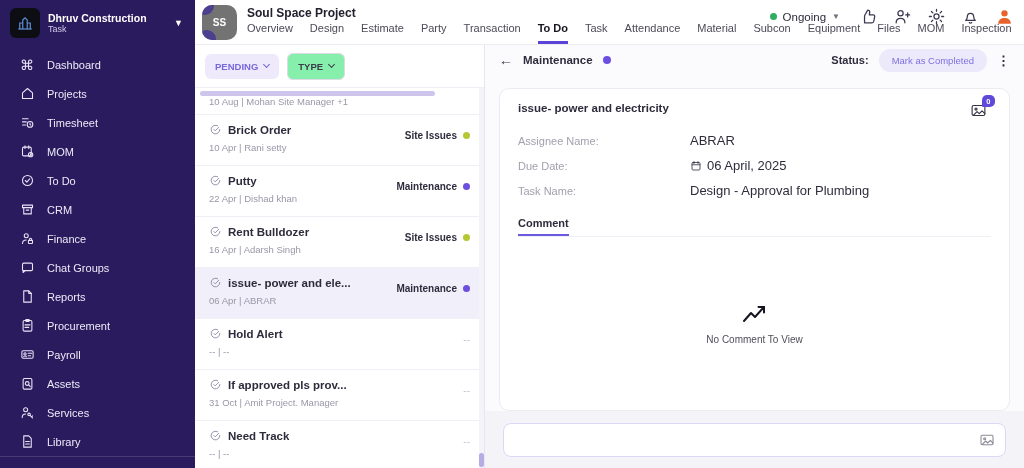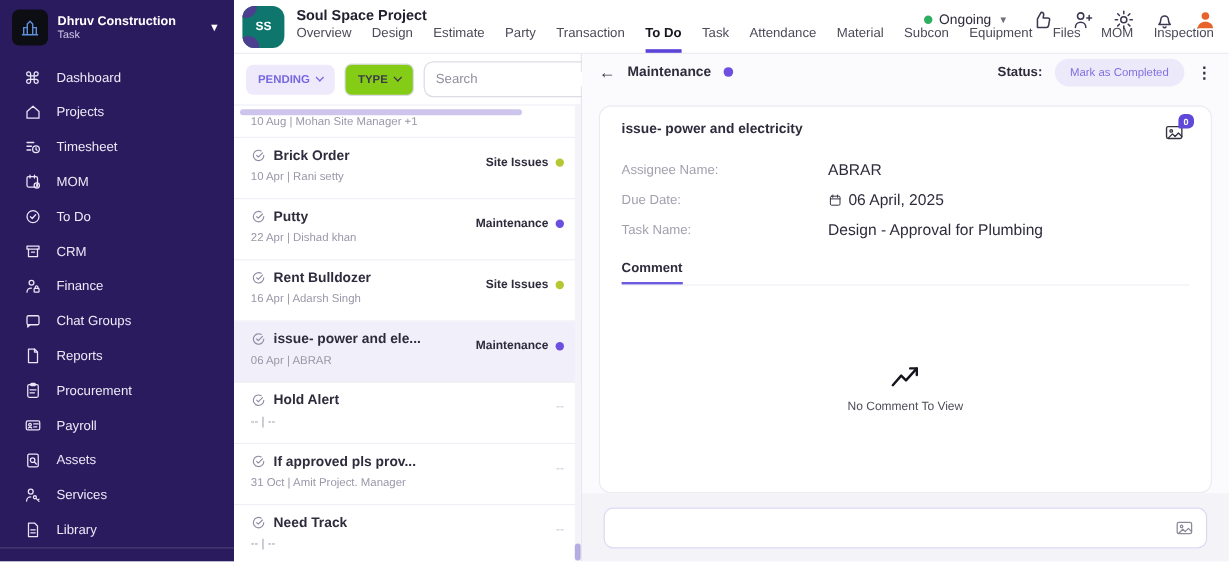--- a/index.html
+++ b/index.html
@@ -18,21 +18,21 @@
   .nav { flex:1; padding-top:6px; }
   .nav-item { display:flex; align-items:center; gap:12px; padding:6.5px 0 6.5px 19px; cursor:pointer; }
   .nav-item .nicon { width:16px; height:16px; display:inline-flex; align-items:center; justify-content:center; color:#e9e6f7; font-size:14px; }
   .nav-item .nicon svg { width:15px; height:15px; stroke:#e9e6f7; fill:none; stroke-width:1.7; stroke-linecap:round; stroke-linejoin:round; }
   .nav-label { font-size:11px; color:#eceaf8; }
   .side-footer { border-top:1px solid rgba(255,255,255,.15); padding:10px 12px; font-size:10.5px; color:#fff; }
 
   
   .main { flex:1; display:flex; flex-direction:column; min-width:0; }
   .topbar { height:45px; background:#fff; border-bottom:1px solid #ececf2; display:flex; position:relative; flex-shrink:0; }
-  .proj-avatar { width:35px; height:35px; margin:5px 10px 0 7px; border-radius:10px; background:#0f766e; position:relative; overflow:hidden; display:flex; align-items:center; justify-content:center; flex-shrink:0; }
+  .proj-avatar { width:35px; height:35px; margin:5px 10px 0 7px; border-radius:10px; background:#737373; position:relative; overflow:hidden; display:flex; align-items:center; justify-content:center; flex-shrink:0; }
   .proj-avatar::before, .proj-avatar::after { content:""; position:absolute; width:18px; height:18px; border-radius:50%; background:#4c3f8f; }
   .proj-avatar::before { top:-8px; left:-6px; } .proj-avatar::after { bottom:-8px; left:-4px; }
   .proj-initials { position:relative; z-index:1; color:#fff; font-size:10px; font-weight:bold; }
   .proj-col { display:flex; flex-direction:column; justify-content:space-between; }
   .proj-name { font-size:12px; font-weight:bold; color:#23212f; padding-top:6px; }
   .tabs { display:flex; gap:17px; align-items:flex-end; }
   .tab { font-size:11px; color:#4b4a58; padding-bottom:7px; border-bottom:3px solid transparent; cursor:pointer; white-space:nowrap; }
   .tab.active { color:#17161f; font-weight:bold; border-bottom-color:#5a43d6; }
   .top-right { position:absolute; right:10px; top:7px; display:flex; align-items:center; gap:15px; }
   .ongoing { display:flex; align-items:center; gap:6px; cursor:pointer; margin-right:4px; }
@@ -43,21 +43,21 @@
   .tico svg { width:19px; height:19px; fill:none; stroke:#3b3850; stroke-width:1.6; stroke-linecap:round; stroke-linejoin:round; }
   .tico.filled svg { fill:#e8632c; stroke:none; }
 
   .content { flex:1; display:flex; min-height:0; }
 
   
   .listcol { width:290px; background:#fff; border-right:1px solid #e7e6ee; display:flex; flex-direction:column; flex-shrink:0; }
   .filter-row { height:43px; display:flex; align-items:center; gap:8px; padding:0 10px; border-bottom:1px solid #f0eff5; flex-shrink:0; }
   .pill-btn { display:flex; align-items:center; gap:6px; font-size:9.5px; font-weight:bold; padding:7px 10px; border-radius:6px; cursor:pointer; white-space:nowrap;text-align:center; }
   .pill-btn.pending { background:#eeeafb; color:#7668dd; }
-  .pill-btn.type { background:#84cc16; color:#3c3b4a; border:1px solid #dcdbe6; }
+  .pill-btn.type { background:#86efac; color:#3c3b4a; border:1px solid #dcdbe6; }
   .chev { width:5px; height:5px; border-right:1.4px solid currentColor; border-bottom:1.4px solid currentColor; transform:rotate(45deg); margin-top:-3px; }
   .search-box { flex:1; height:30px; border:1px solid #dcdbe6; border-radius:8px; display:flex; align-items:center; padding:0 9px; gap:6px; }
   .search-box input { border:none; outline:none; flex:1; min-width:0; font-size:11px; color:#333; font-family:"Liberation Sans",sans-serif; }
   .search-box input::placeholder { color:#8f8e9c; }
   .search-box svg { width:14px; height:14px; fill:none; stroke:#3b3850; stroke-width:1.8; stroke-linecap:round; }
 
   .list { flex:1; position:relative; overflow:hidden; }
   .hthumb { position:absolute; top:3px; left:5px; width:235px; height:5px; background:#cdc5ec; border-radius:3px; z-index:2; cursor:pointer; }
   .partial { padding:8px 14px 7px 14px; font-size:9.5px; color:#9a97a8; border-bottom:1px solid #f0eff5; white-space:nowrap; overflow:hidden; }
   .titem { height:51px; padding:8px 14px 12px 14px; border-bottom:1px solid #f0eff5; display:flex; justify-content:space-between; cursor:pointer; }
@@ -334,27 +334,20 @@
       <div class="listcol">
         <div class="filter-row">
           <span class="pill-btn pending">
             <span>PENDING</span>
               <span class="chev"></span>
           </span>
           <span class="pill-btn type">
             <span>TYPE</span>
               <span class="chev"></span>
           </span>
-          <span class="search-box">
-            <input type="text" placeholder="Search" style="">
-            <svg viewBox="0 0 24 24">
-                <circle cx="11" cy="11" r="6.3"></circle>
-                <path d="M15.8 15.8L20.5 20.5"></path>
-              </svg>
-          </span>
         </div>
 
         <div class="list">
           <div class="hthumb"></div>
           <div class="partial">10 Aug | Mohan Site Manager  +1</div>
 
           <div class="titem">
             <div class="ti-left">
               <div class="ti-titlerow">
                   <svg viewBox="0 0 24 24">

